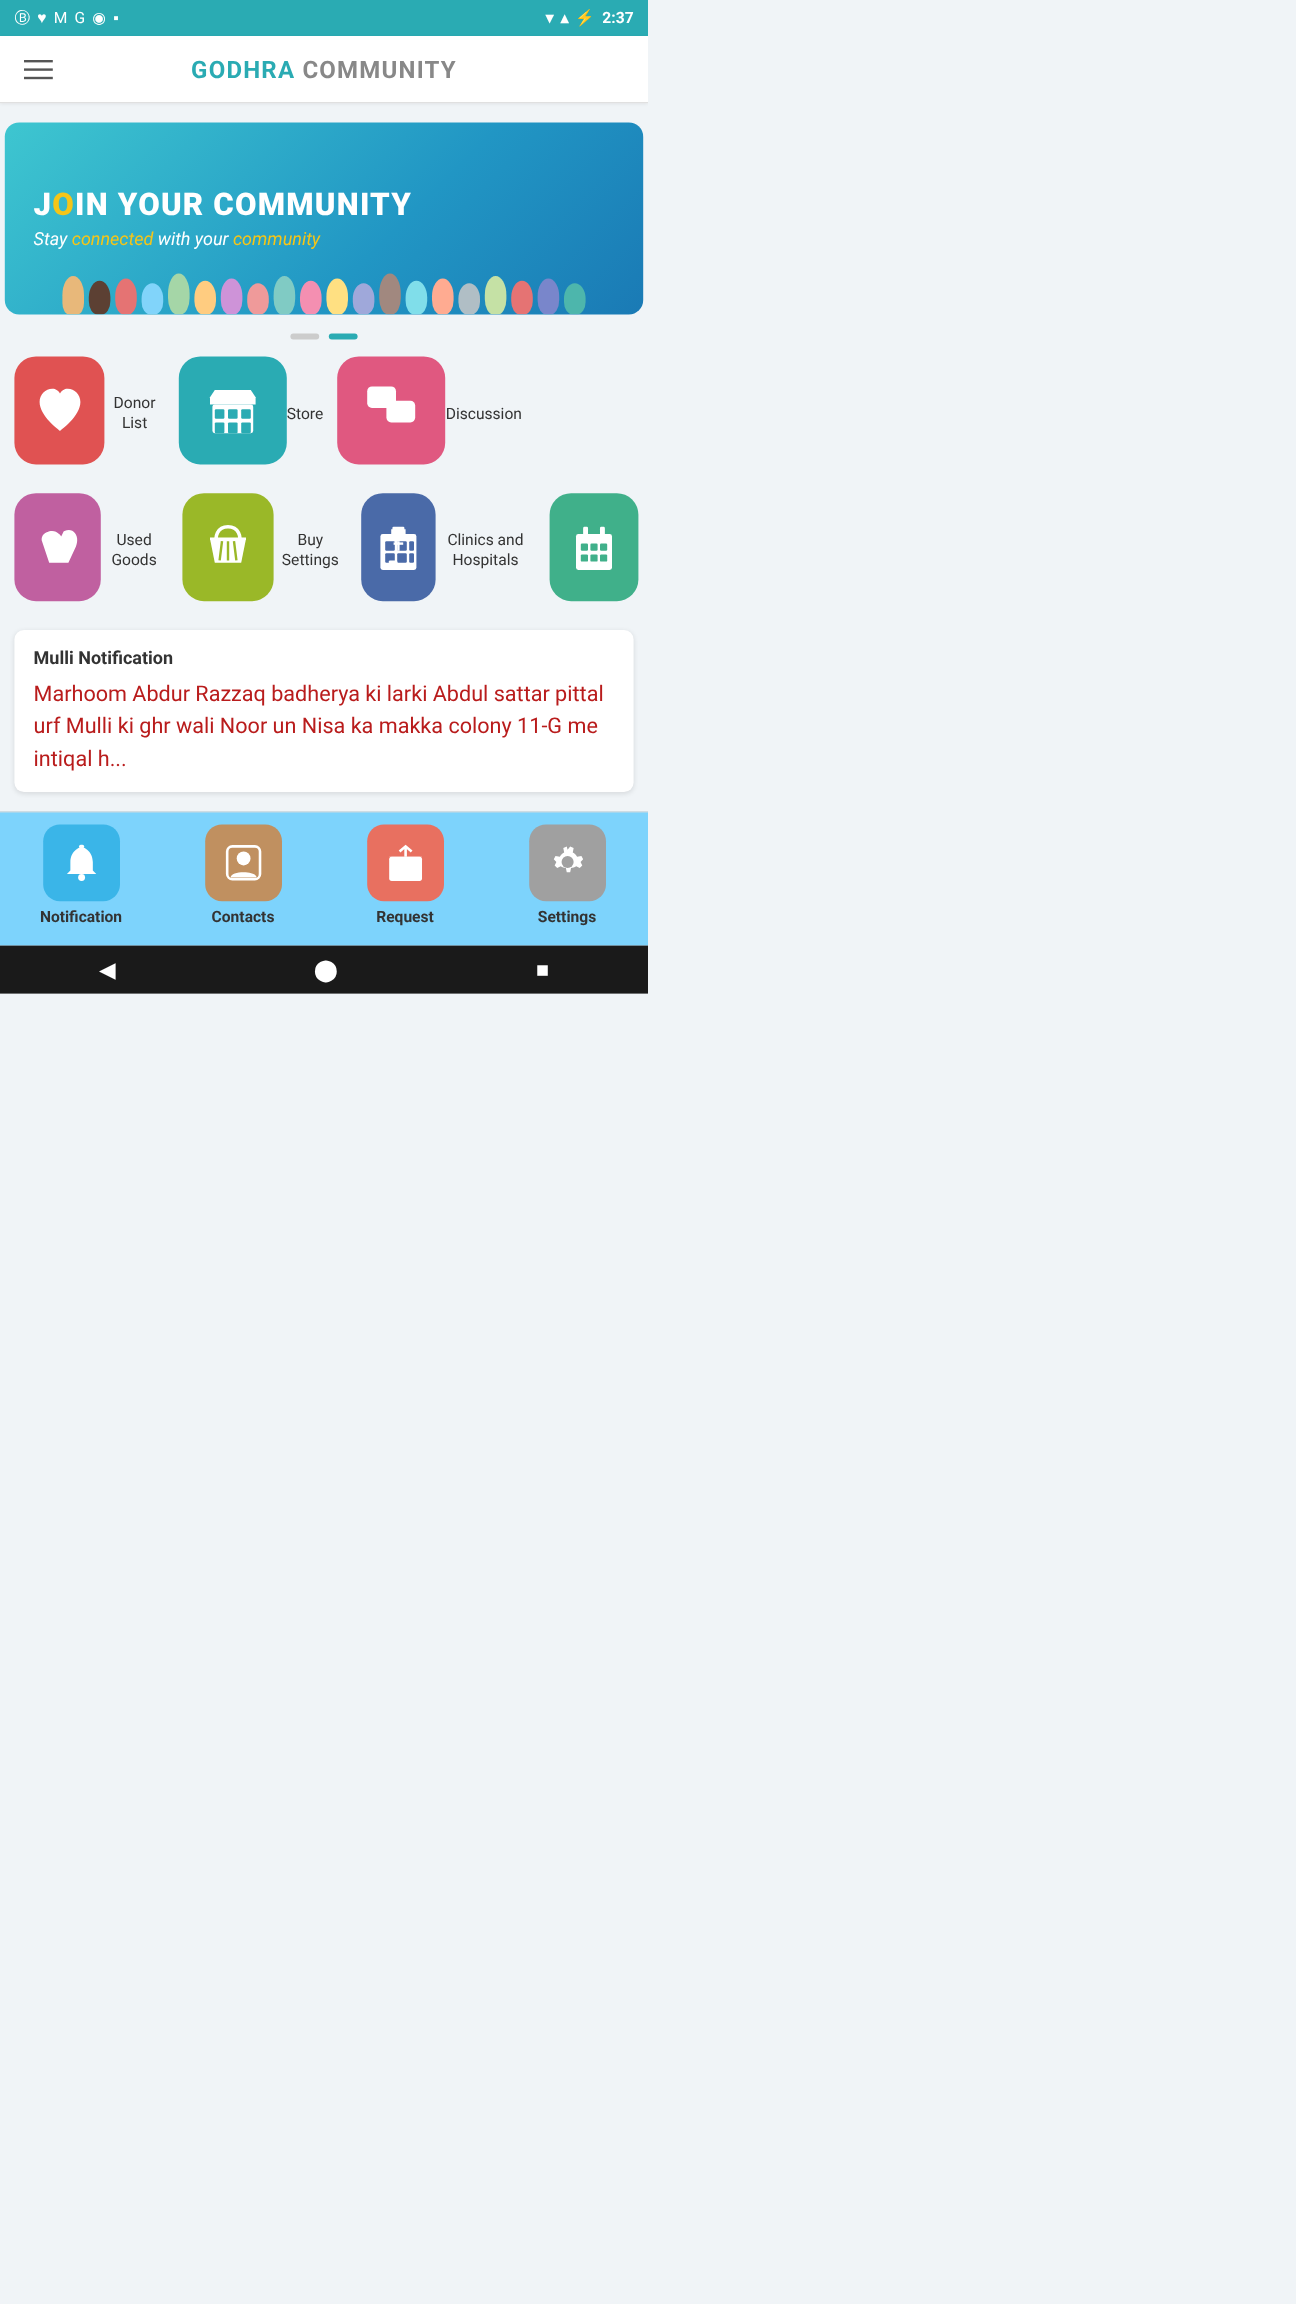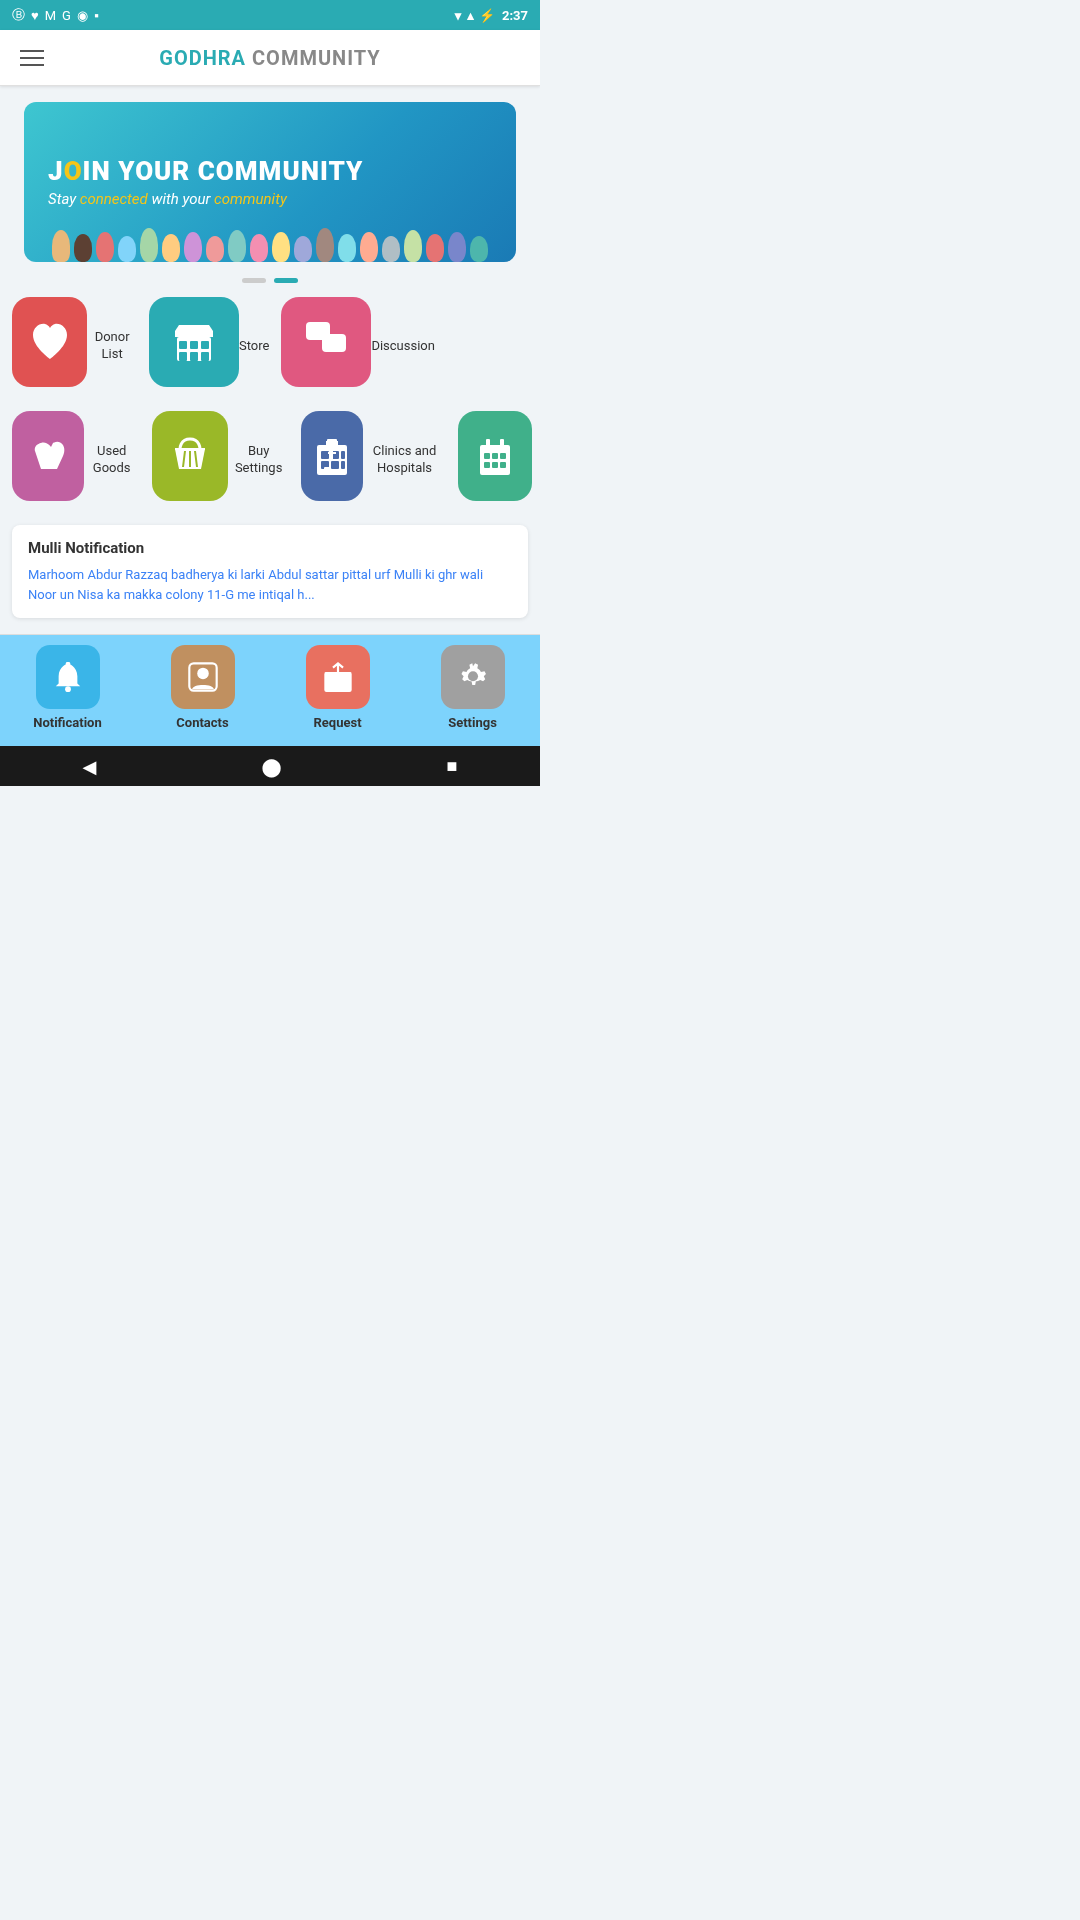--- a/index.html
+++ b/index.html
@@ -44,21 +44,21 @@
     }
     .header-title {
       font-size: 20px; font-weight: bold; letter-spacing: 1px;
       flex: 1; text-align: center; padding-right: 44px;
     }
     .header-title .godhra { color: #2aabb3; }
     .header-title .community { color: #888; }
 
     
     .banner-container {
-      margin: 16px 24px;
+      margin: 16px 4px;
       border-radius: 12px;
       overflow: hidden;
       height: 160px;
       background: linear-gradient(135deg, #3ec6d0 0%, #2196c4 60%, #1a7ab5 100%);
       position: relative;
       display: flex;
       flex-direction: column;
       justify-content: center;
       padding: 20px 24px;
     }
@@ -159,22 +159,22 @@
       padding: 14px 16px;
       box-shadow: 0 1px 4px rgba(0,0,0,0.1);
     }
     .notif-title {
       font-size: 15px;
       font-weight: bold;
       color: #333;
       margin-bottom: 8px;
     }
     .notif-text {
-      font-size: 13px;
-      color: #3b82f6;
+      font-size: 18px;
+      color: #b91c1c;
       line-height: 1.5;
     }
 
     
     .bottom-nav {
       background: #7dd3fc;
       border-top: 1px solid #ddd;
       display: grid;
       grid-template-columns: repeat(4, 1fr);
       padding: 10px 0 16px;

